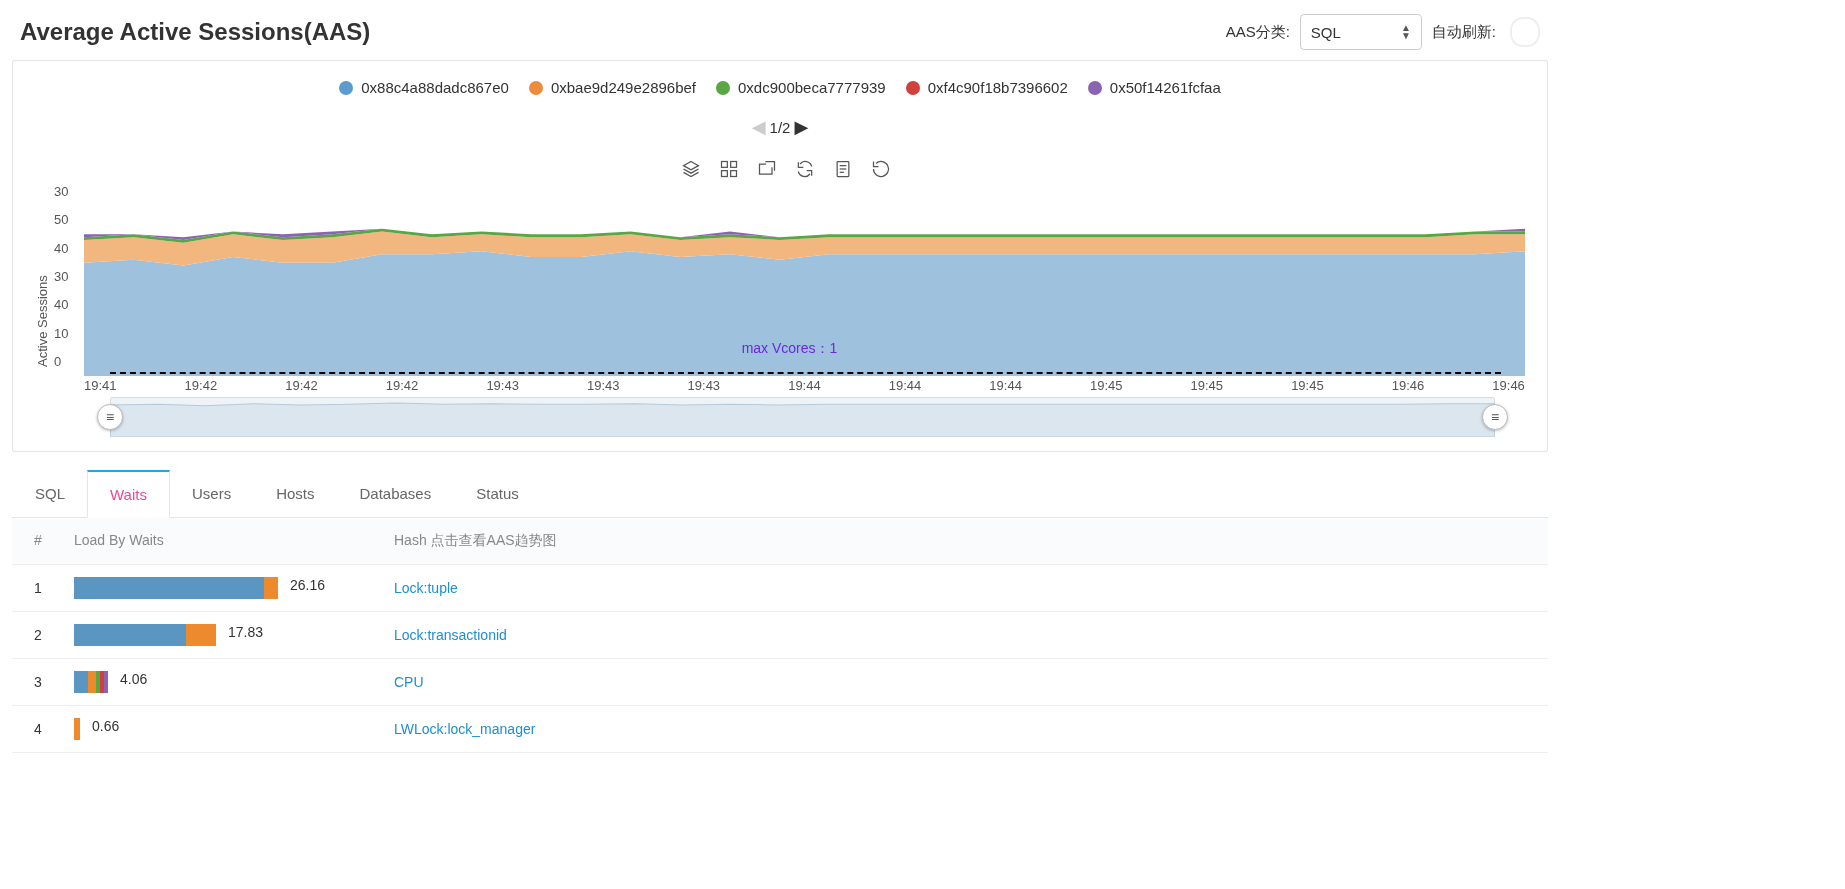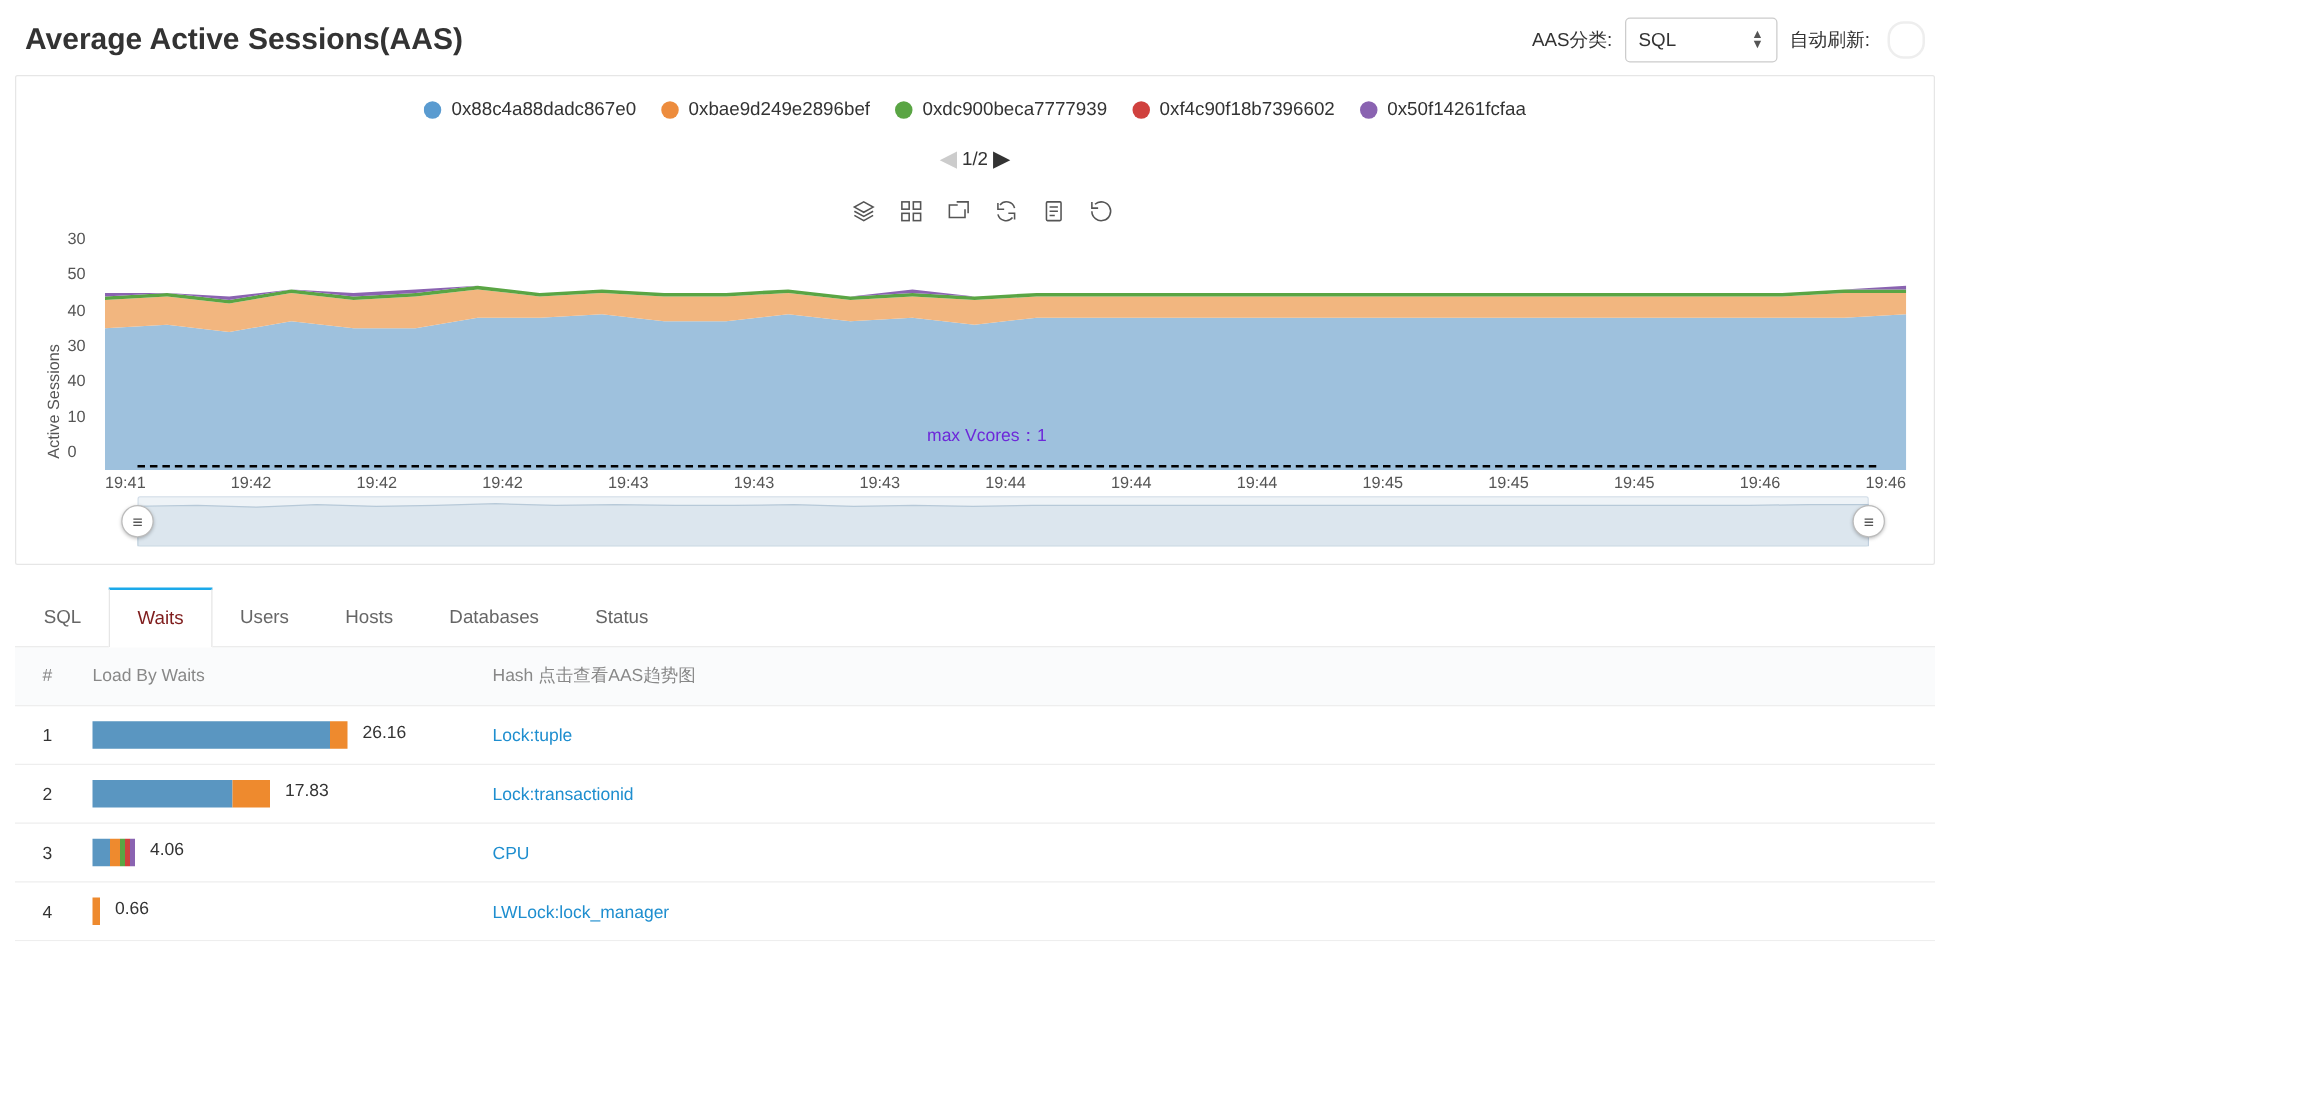--- a/index.html
+++ b/index.html
@@ -37,21 +37,21 @@
   .dashed{position:absolute;left:56px;right:24px;border-top:2px dashed #000;}
   .xlabels{display:flex;margin-left:30px;justify-content:space-between;font-size:13px;color:#555;margin-top:2px;padding-right:0;}
 
   .zoom{position:relative;height:40px;margin:4px 30px 0 56px;}
   .zoom-bg{position:absolute;inset:0;border:1px solid #d2dde8;border-radius:2px;background:linear-gradient(#eef3f7,#eef3f7);}
   .zoom-spark{position:absolute;inset:0;}
   .zoom-handle{position:absolute;top:50%;transform:translate(-50%,-50%);width:24px;height:24px;border-radius:50%;background:#fff;border:1px solid #bbb;box-shadow:0 1px 3px rgba(0,0,0,.25);display:flex;align-items:center;justify-content:center;font-size:14px;color:#555;cursor:ew-resize;}
 
   .tabs{display:flex;border-bottom:1px solid #e6e6e6;margin:0 12px;}
   .tab{padding:14px 22px;border:1px solid #e6e6e6;border-bottom:none;margin-right:-1px;font-size:15px;color:#666;cursor:pointer;background:#fbfbfb;}
-  .tab.active{border-top:2px solid #1ba9ea;background:#fff;color:#7f1d1d;border-bottom:1px solid #fff;margin-bottom:-1px;}
+  .tab.active{border-top:2px solid #1ba9ea;background:#fff;color:#ec4899;border-bottom:1px solid #fff;margin-bottom:-1px;}
   .tab:not(.active){border-color:transparent;background:transparent;}
 
   .thead{display:flex;padding:14px 22px;background:#fafbfc;border-bottom:1px solid #eee;color:#888;margin:0 12px;}
   .col-idx{width:40px;}
   .col-load{width:320px;}
   .col-hash{flex:1;}
   .trow{display:flex;align-items:center;padding:12px 22px;border-bottom:1px solid #eee;margin:0 12px;}
   .barwrap{display:flex;align-items:flex-start;gap:12px;}
   .bar{height:22px;display:flex;}
   .bar span{display:block;height:100%;}

